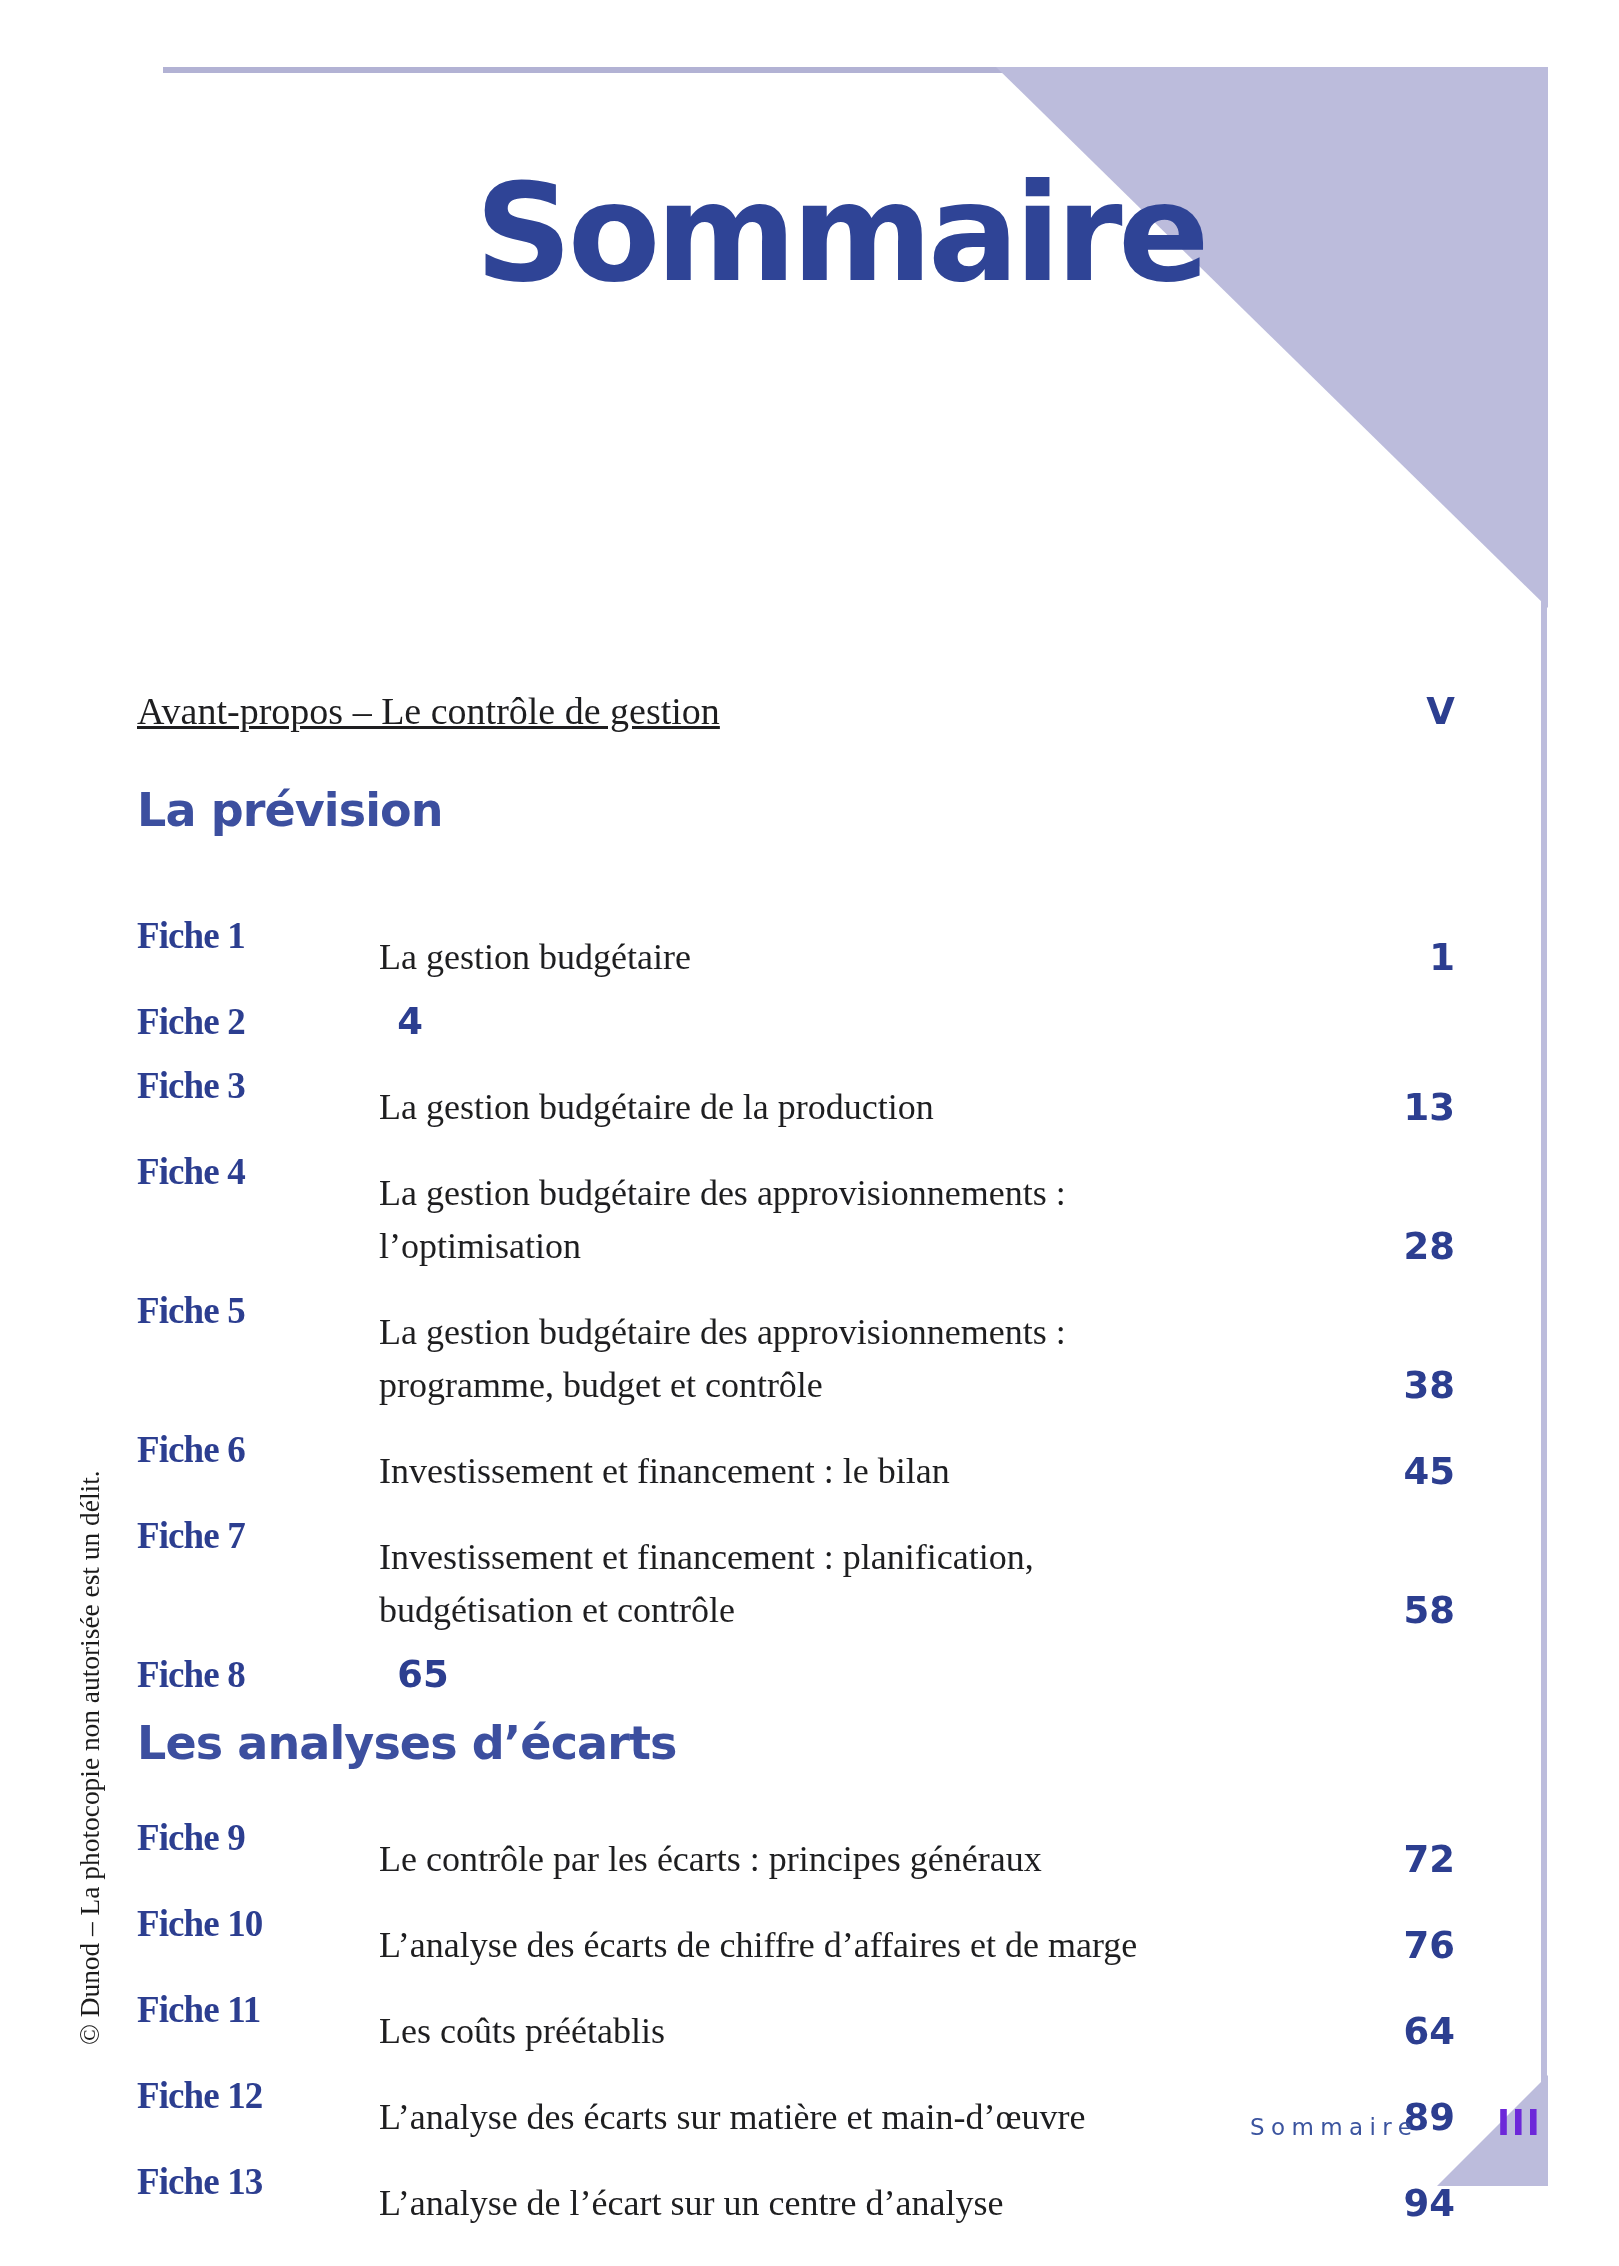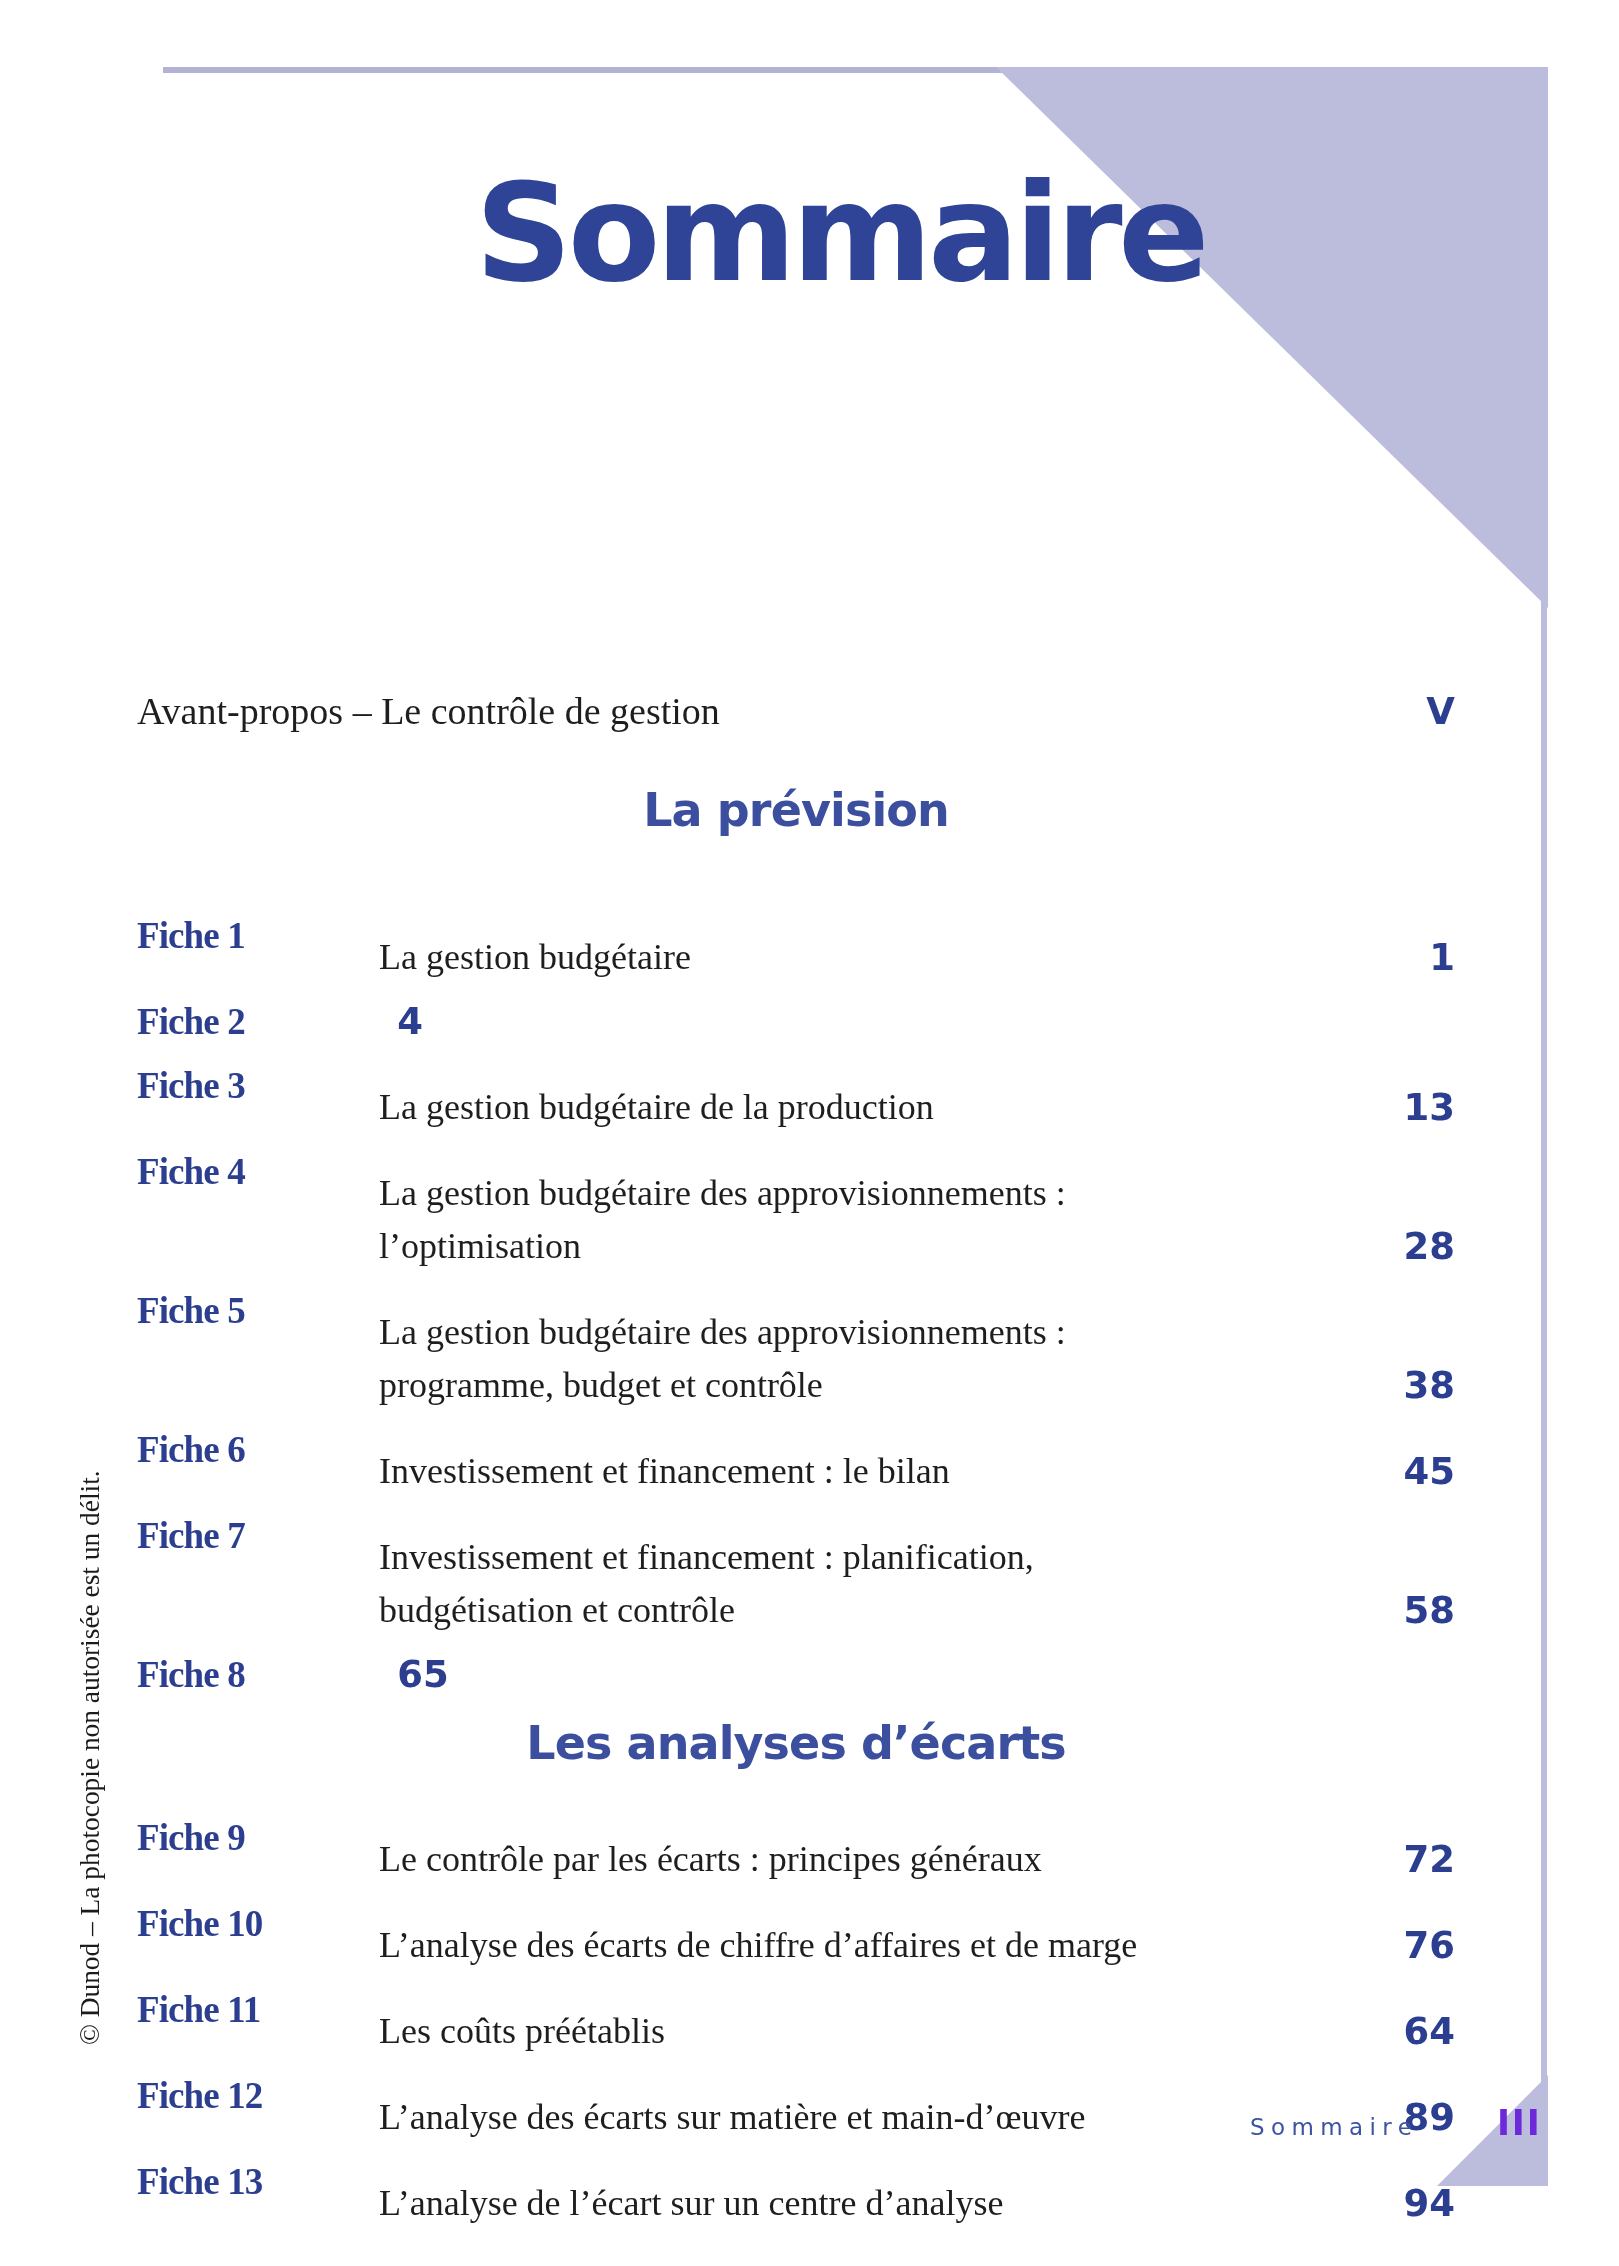--- a/index.html
+++ b/index.html
@@ -42,33 +42,32 @@
     font-size:135px;line-height:1.05;
     letter-spacing:-4.6px;
     color:#2f4496;
   }
   
   .front-row{
     position:absolute;left:137px;top:685px;width:1318px;
     display:flex;justify-content:space-between;align-items:baseline;
     font-size:38px;line-height:53px;
   }
-  .front-row .fm-label{color:#1e1e20;}
+  .front-row .fm-label{color:#1e1e20;text-decoration:underline;}
   .page-num{
     font-family:"DejaVu Sans", sans-serif;
     font-weight:bold;font-size:37px;
     color:#2c3e90;
   }
   
   .toc{
     position:absolute;left:137px;top:779px;width:1318px;
   }
   .section-heading{
     margin:0 0 68px 0;
-    text-align:center;
     font-family:"DejaVu Sans", sans-serif;
     font-weight:bold;
     font-size:46px;line-height:62px;
     letter-spacing:-0.9px;
     color:#3c4f9f;
   }
   .section-heading.second{margin-top:1.8px;margin-bottom:37px;}
   .toc-entry{
     display:flex;align-items:flex-start;
     margin-bottom:11px;

